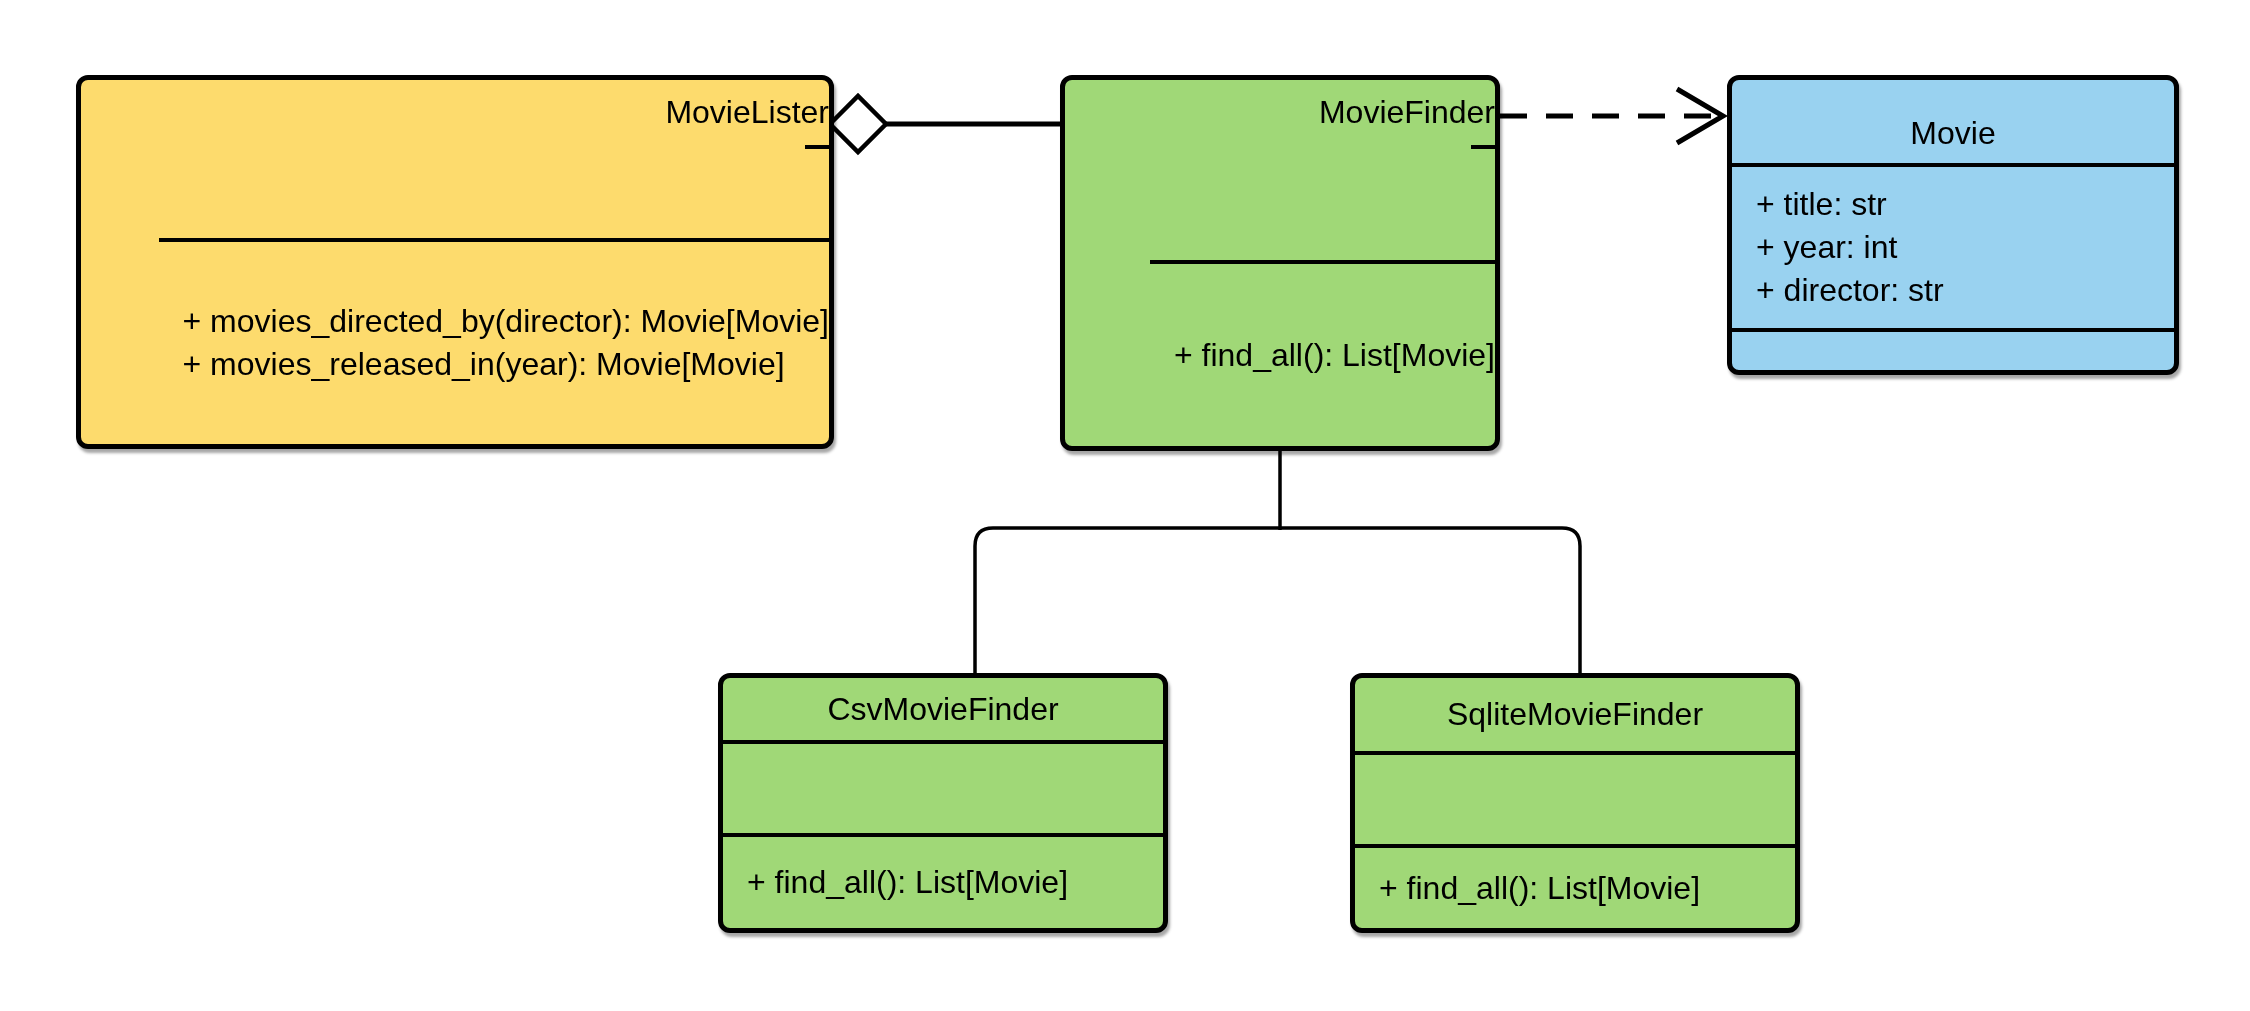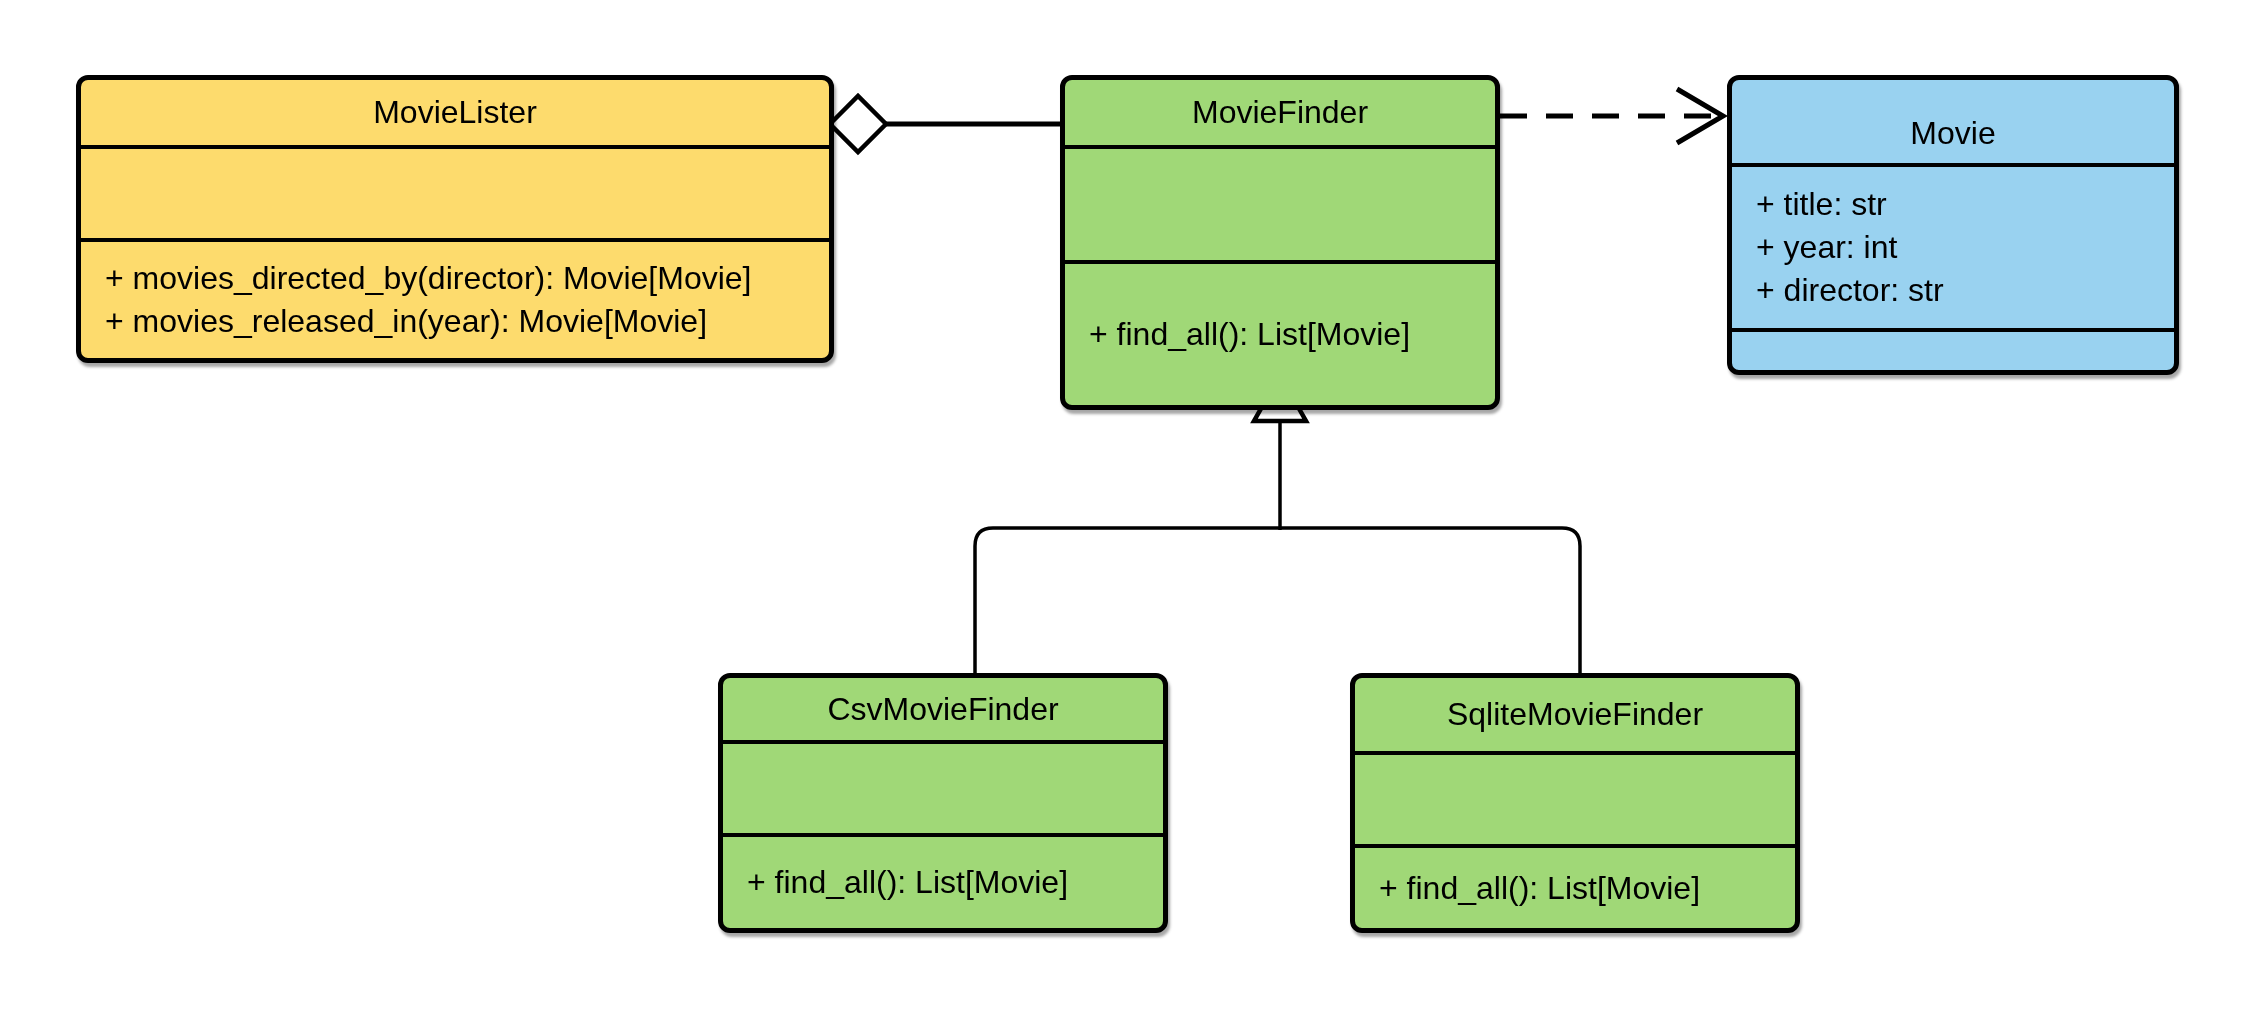--- a/index.html
+++ b/index.html
@@ -39,30 +39,30 @@
     <polygon points="830,124 858,96 886,124 858,152" fill="#ffffff" stroke="#000" stroke-width="4.5"></polygon>
 
     <line x1="1500" y1="116" x2="1714" y2="116" stroke="#000" stroke-width="5" stroke-dasharray="27 19"></line>
     <polyline points="1677,89 1723,116 1677,143" fill="none" stroke="#000" stroke-width="5"></polyline>
 
     <line x1="1280" y1="420" x2="1280" y2="530" stroke="#000" stroke-width="3.5"></line>
     <path d="M975 678 V546 Q975 528 993 528 H1562 Q1580 528 1580 546 V678" fill="none" stroke="#000" stroke-width="3.5"></path>
     <polygon points="1280,375 1254,421 1306,421" fill="#ffffff" stroke="#000" stroke-width="4.5"></polygon>
   </svg>
 
-  <div class="cls" style="left: 76px; top: 75px; width: 758px; height: 288px; background: rgb(253, 219, 109);">
+  <div class="cls" style="left: 76px; top: 75px; width: 758px; height: 374px; background: rgb(253, 219, 109); align-items: flex-end;">
     <div class="cls-title" style="height:65px;">MovieLister</div>
     <div class="comp members" style="height:93px;"></div>
     <div class="comp comp-last members">
       <div class="member">+ movies_directed_by(director): Movie[Movie]</div>
       <div class="member">+ movies_released_in(year): Movie[Movie]</div>
     </div>
   </div>
 
-  <div class="cls" style="left: 1060px; top: 75px; width: 440px; height: 335px; background: rgb(160, 216, 119);">
+  <div class="cls" style="left: 1060px; top: 75px; width: 440px; height: 376px; background: rgb(160, 216, 119); align-items: flex-end;">
     <div class="cls-title" style="height:65px;">MovieFinder</div>
     <div class="comp members" style="height:115px;"></div>
     <div class="comp comp-last members">
       <div class="member">+ find_all(): List[Movie]</div>
     </div>
   </div>
 
   <div class="cls" style="left: 1727px; top: 75px; width: 452px; height: 300px; background: rgb(153, 210, 240);">
     <div class="cls-title" style="height:59px;margin-top:24px;">Movie</div>
     <div class="comp members" style="height:165px;">

